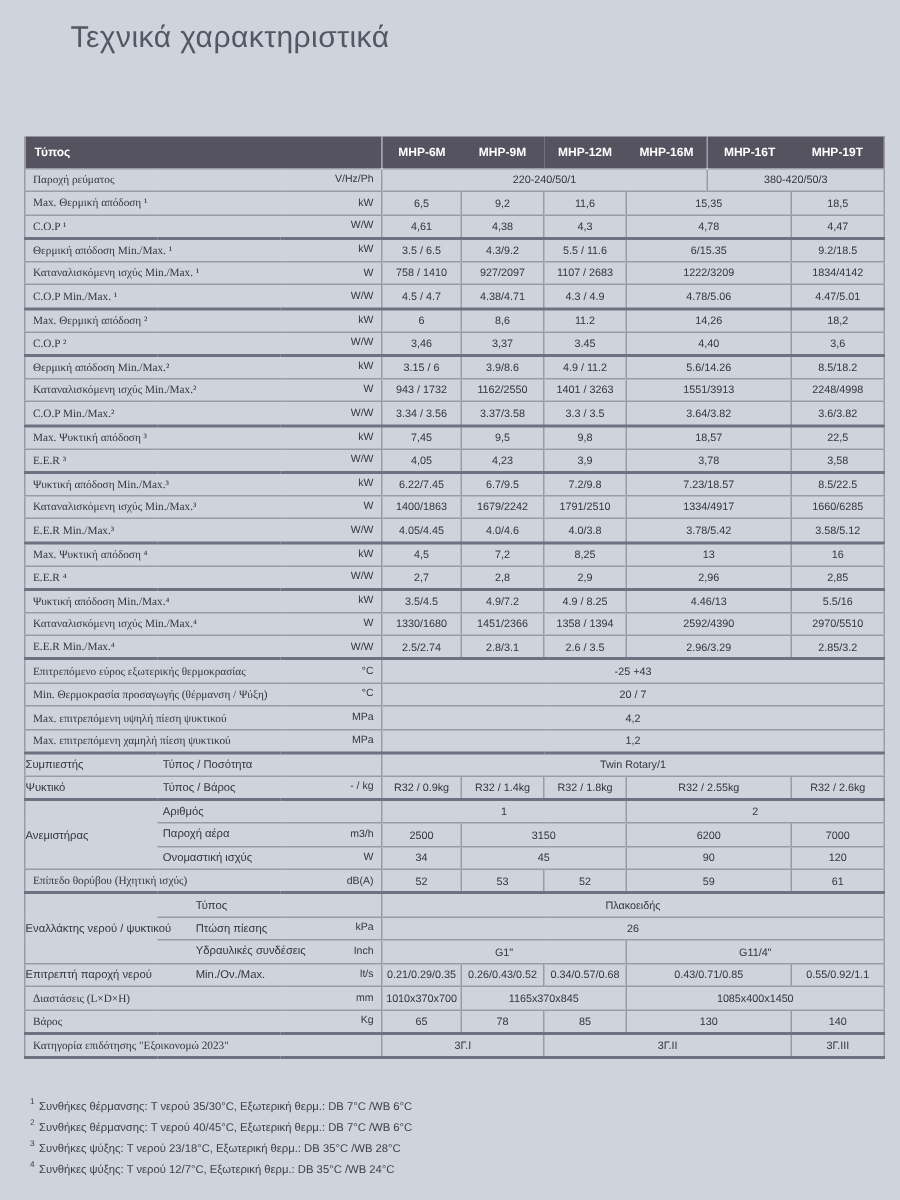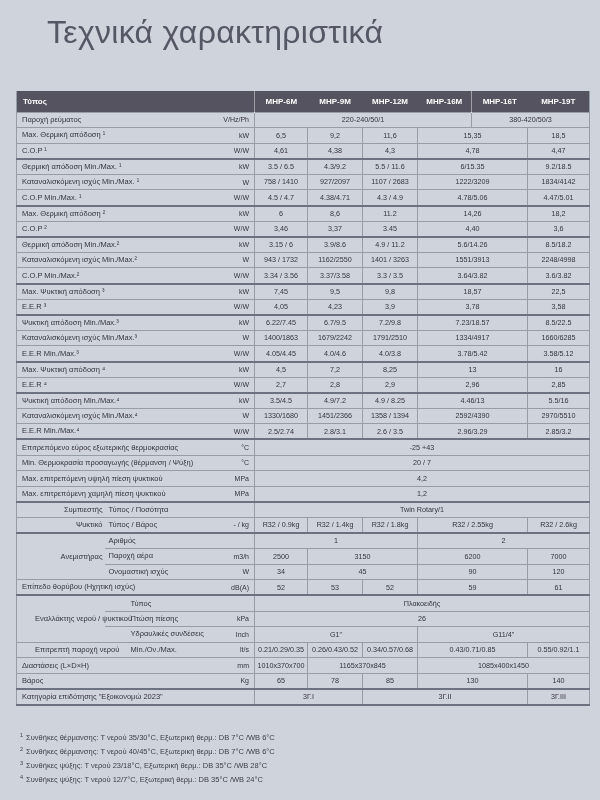--- a/index.html
+++ b/index.html
@@ -8,42 +8,42 @@
   }
   *{box-sizing:border-box;}
   html,body{margin:0;padding:0;}
   body{
     width:600px;height:800px;background:var(--page-bg);
     font-family:"Liberation Sans","DejaVu Sans",sans-serif;color:var(--text);
   }
   .page{position:relative;width:600px;height:800px;overflow:hidden;}
   .title{
     position:absolute;left:47px;top:14px;margin:0;
-    font-size:32px;font-weight:normal;color:var(--title);letter-spacing:.3px;
+    font-size:20px;font-weight:normal;color:var(--title);letter-spacing:.3px;
   }
   table.spec{
     position:absolute;left:16px;top:91px;width:573px;
     border-collapse:collapse;table-layout:fixed;
     border-left:1px solid var(--grid);border-right:1px solid var(--grid);
     border-bottom:2px solid var(--grid-strong);
     font-size:7.5px;
   }
   thead th{
     background:var(--header-bg);color:var(--header-text);
     font-size:8px;font-weight:bold;height:21px;padding:0;
   }
   th.corner{text-align:left;padding-left:6px;}
   th.model{text-align:center;}
   th.sep{border-left:1px solid rgba(255,255,255,.45);margin-left:12px;}
   tbody tr{border-top:1px solid var(--grid);}
   tbody tr.thick{border-top:2px solid var(--grid-strong);}
   tbody td{height:15.6px;padding:0 2px;line-height:1.05;vertical-align:middle;}
   td.lbl,td.grp,td.sub{text-align:left;white-space:nowrap;overflow:visible;}
-  td.lbl{padding-left:5px;}
-  td.grp{padding-left:18px;text-align:right;}
+  td.lbl{padding-left:5px;font-family:Liberation Serif, serif;}
+  td.grp{padding-left:0;}
   td.sub{padding-left:4px;margin-left:32px;}
   td.sub.deep{padding-left:26px;}
   td.unit{text-align:right;padding-right:5px;font-size:7px;white-space:nowrap;}
   td.val{
     text-align:center;border-left:1px solid var(--grid);
     font-size:7.2px;white-space:nowrap;overflow:hidden;
   }
   .footnotes{position:absolute;left:20px;top:733px;width:560px;}
   .fn{font-size:7.5px;color:#3e3e48;margin-bottom:5px;white-space:nowrap;}
   .fn-sup{font-size:5.5px;vertical-align:top;position:relative;top:-1px;margin-right:3px;}

